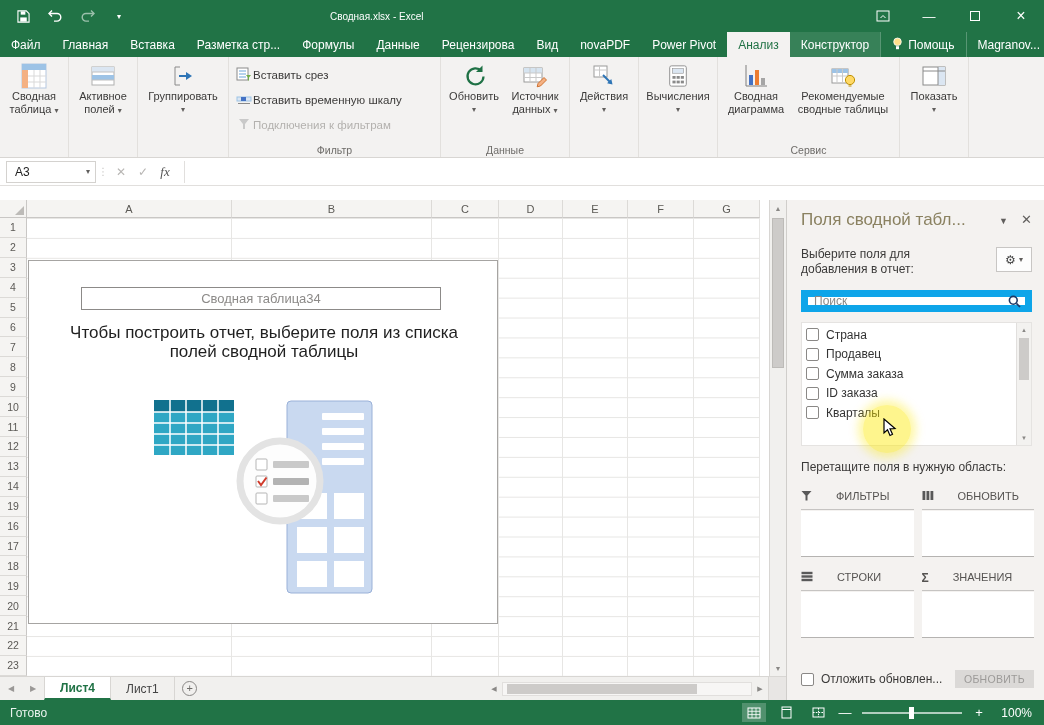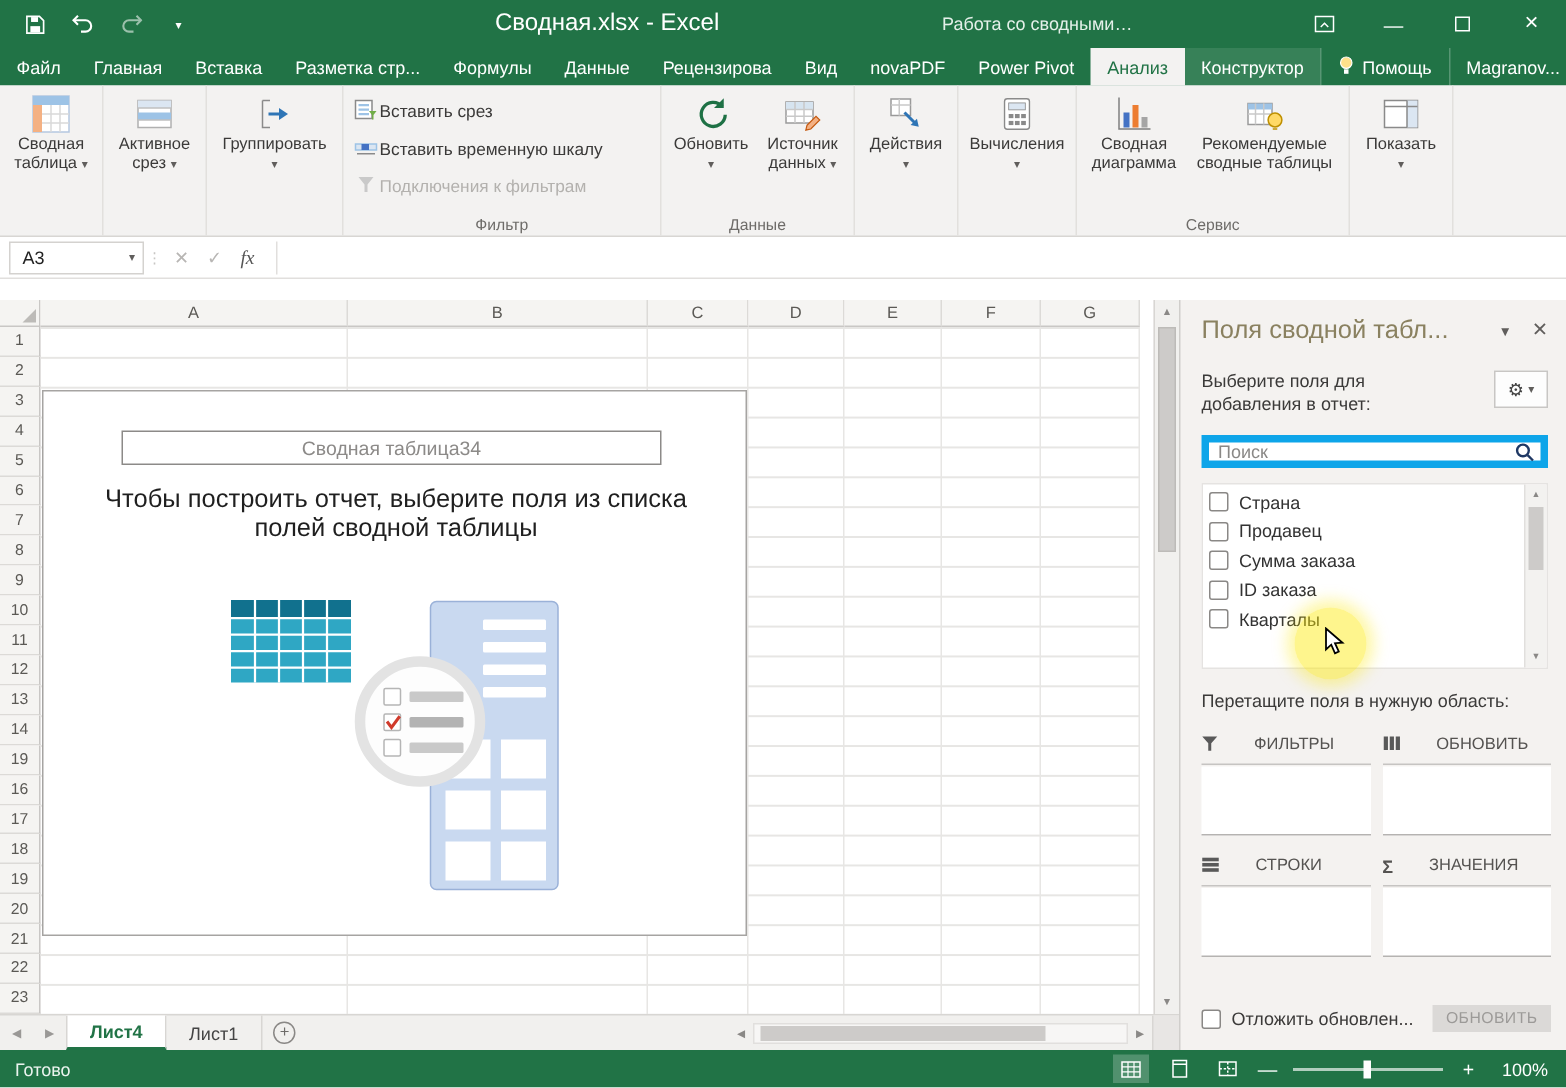--- a/index.html
+++ b/index.html
@@ -6,21 +6,21 @@
   html,body { width:1044px; height:725px; overflow:hidden; }
   body { font-family:"Liberation Sans", sans-serif; font-size:12px; color:#222; background:#fff; position:relative; }
   #app { position:absolute; inset:0; width:1044px; height:725px; background:#fff; }
 
   
   .titlebar { position:absolute; top:0; left:0; right:0; height:32px; background:#217346; color:#fff; display:flex; align-items:center; }
   .qat { display:flex; align-items:center; gap:14px; padding-left:14px; }
   .qat .qbtn { display:flex; align-items:center; justify-content:center; width:18px; height:18px; cursor:default; }
   .qbtn.dim { opacity:.55; }
   .qat-caret { font-size:8px; color:#fff; }
-  .win-title { position:absolute; left:330px; top:0; height:32px; display:flex; align-items:center; font-size:16px; color:#fff; }
+  .win-title { position:absolute; left:330px; top:0; height:32px; display:flex; align-items:center; font-size:10px; color:#fff; }
   .ctx-title { position:absolute; left:628px; top:0; height:32px; display:flex; align-items:center; font-size:12px; color:#e4f0e9; }
   .win-controls { position:absolute; right:0; top:0; height:32px; display:flex; }
   .win-btn { width:46px; height:32px; display:flex; align-items:center; justify-content:center; color:#fff; font-size:13px; }
   .maxi-box { width:10px; height:10px; border:1px solid #fff; }
 
   
   .tabsrow { position:absolute; top:32px; left:0; right:0; height:25px; background:#217346; display:flex; align-items:stretch; }
   .tab { padding:0 11px; display:flex; align-items:center; color:#fff; font-size:12px; white-space:nowrap; }
   .tab.active { background:#f3f2f1; color:#217346; }
   .tab.context { background:rgba(255,255,255,0.10); }
@@ -75,21 +75,21 @@
   .ph-illu { position:absolute; top:136px; left:125px; }
 
   
   .pane { position:absolute; top:200px; left:786px; width:258px; height:500px; background:#f4f2f0; border-left:1px solid #d0cecb; }
   .pane-title { position:absolute; top:10px; left:14px; font-size:17px; color:#8a8160; white-space:nowrap; }
   .pane-optbtn { position:absolute; top:16px; right:36px; font-size:9px; color:#605e5c; }
   .pane-close { position:absolute; top:12px; right:12px; font-size:13px; color:#605e5c; }
   .choose-row { position:absolute; top:47px; left:14px; right:12px; display:flex; align-items:flex-start; }
   .choose-label { width:170px; font-size:12px; color:#3b3a39; line-height:15px; }
   .gear-btn { margin-left:auto; width:36px; height:25px; background:#fdfdfd; border:1px solid #c8c6c4; display:flex; align-items:center; justify-content:center; gap:3px; font-size:12px; color:#444; }
-  .search-box { position:absolute; top:90px; left:14px; right:12px; height:22px; background:#fff; border:5px solid #0ea5e9; display:flex; align-items:center; }
+  .search-box { position:absolute; top:90px; left:14px; right:12px; height:22px; background:#fff; border:7px solid #0ea5e9; display:flex; align-items:center; }
   .search-box input { flex:1; border:none; outline:none; font-family:inherit; font-size:12px; color:#444; padding:0 6px; background:transparent; }
   .search-box input::placeholder { color:#8a8886; }
   .search-ico { width:22px; display:flex; justify-content:center; }
   .field-list { position:absolute; top:122px; left:14px; right:12px; height:124px; background:#fff; border:1px solid #e5e3e1; }
   .field-items { position:absolute; top:2px; left:4px; right:16px; }
   .field-item { height:19.5px; display:flex; align-items:center; gap:7px; font-size:12px; color:#333; }
   .cbx { width:13px; height:13px; background:#fff; border:1px solid #8a8886; border-radius:2px; flex:none; }
   .list-scroll { position:absolute; top:0; right:0; bottom:0; width:15px; background:#f3f2f0; border-left:1px solid #e1dfdd; }
   .ls-arrow { height:14px; display:flex; align-items:center; justify-content:center; font-size:6px; color:#8a8886; }
   .ls-thumb { position:absolute; top:15px; left:2px; width:10px; height:42px; background:#cdcbc9; }
@@ -152,21 +152,20 @@
         <svg width="15" height="12" viewBox="0 0 15 12">
             <path d="M11 0.5 L14 3.5 L11 6.5" fill="none" stroke="#fff" stroke-width="1.4"></path>
             <path d="M13.5 3.5 H6 a3.8 3.8 0 0 0 0 7.6 H9" fill="none" stroke="#fff" stroke-width="1.4"></path>
           </svg>
       </span>
       <span class="qbtn">
           <span class="qat-caret">▾</span>
         </span>
     </div>
     <span class="win-title">Сводная.xlsx - Excel</span>
-    <span class="ctx-title">Работа со сводными…</span>
     <div class="win-controls">
       <span class="win-btn">
         <svg width="14" height="12" viewBox="0 0 14 12">
             <rect x="1" y="1" width="12" height="10" fill="none" stroke="#fff"></rect>
             <path d="M4.5 8 L7 5.5 L9.5 8" fill="none" stroke="#fff"></path>
           </svg>
       </span>
       <span class="win-btn">—</span>
       <span class="win-btn">
           <span class="maxi-box"></span>
@@ -222,21 +221,21 @@
       <button class="bigbtn">
         <span class="icon26">
           <svg width="26" height="26" viewBox="0 0 26 26">
               <rect x="2" y="4" width="22" height="18" fill="#fff" stroke="#b0b0b0"></rect>
               <rect x="2" y="4" width="22" height="5" fill="#dbe6f2"></rect>
               <rect x="2" y="12" width="22" height="5" fill="#9dc3e6"></rect>
               <path d="M2 9 h22 M2 17 h22" stroke="#c0c0c0" fill="none"></path>
             </svg>
         </span>
         <span>Активное</span>
-        <span><span>срез</span> <span class="caret">▾</span></span>
+        <span><span>полей</span> <span class="caret">▾</span></span>
       </button>
     </div>
 
     <div class="rgroup">
       <button class="bigbtn" style="width:84px;">
         <span class="icon26">
           <svg width="26" height="26" viewBox="0 0 26 26">
               <path d="M5 4 h5 M5 4 v18 h5" stroke="#8a8a8a" fill="none"></path>
               <path d="M9 13 h8" stroke="#2e75b6" stroke-width="2" fill="none"></path>
               <path d="M16 9 l6 4 -6 4 Z" fill="#2e75b6"></path>

